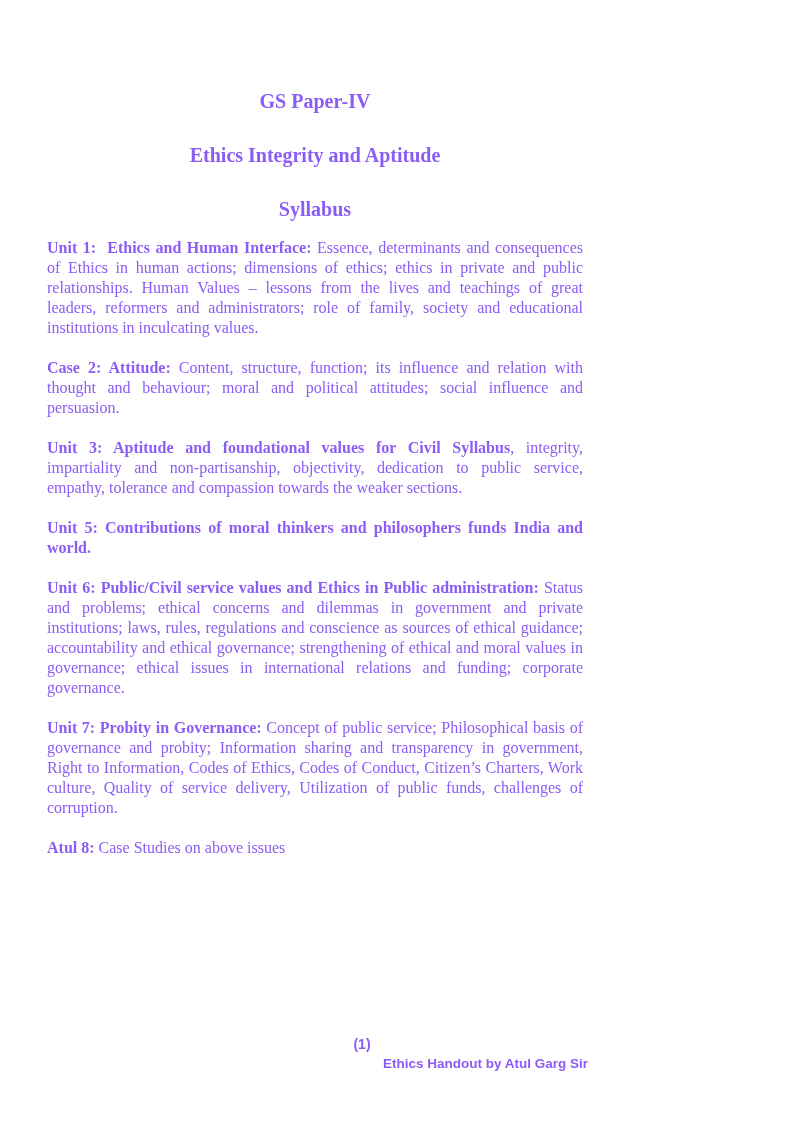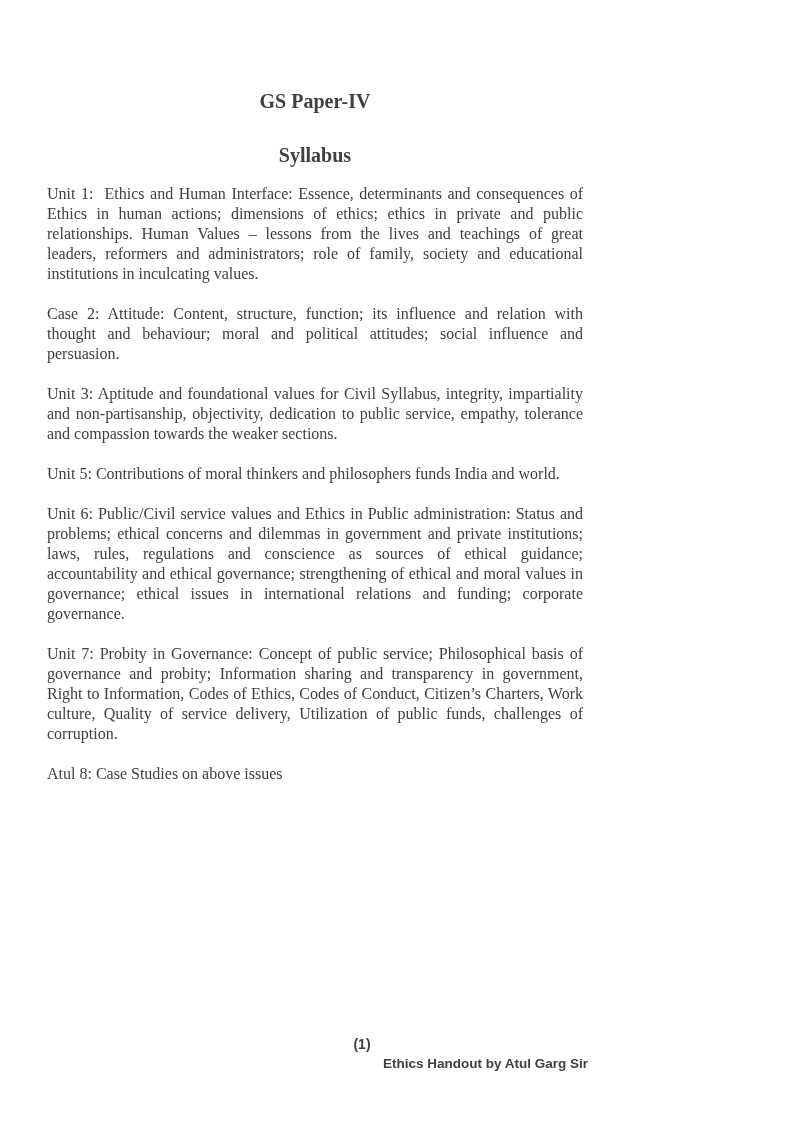--- a/index.html
+++ b/index.html
@@ -5,21 +5,21 @@
   html, body {
     margin: 0;
     padding: 0;
     background: #ffffff;
   }
   .page {
     position: relative;
     width: 630px;
     height: 1122px;
     background: #ffffff;
-    color: #404040;
+    color: #8b5cf6;
     font-family: "Liberation Serif", serif;
     overflow: hidden;
     box-sizing: border-box;
   }
   .content {
     padding: 88px 47px 0 47px;
   }
   .doc-title {
     font-family: "Liberation Serif", serif;
     font-size: 20px;
@@ -32,21 +32,21 @@
     margin-bottom: 16px;
     margin-top: 24px;
   }
   .unit {
     font-size: 16px;
     line-height: 20px;
     text-align: justify;
     margin: 0 0 20px 0;
   }
   .unit .unit-heading {
-    font-weight: normal;
+    font-weight: bold;
   }
   .footer-page-number {
     position: absolute;
     top: 1035px;
     left: 0;
     width: 724px;
     text-align: center;
     font-family: "Liberation Sans", sans-serif;
     font-weight: bold;
     font-size: 14px;
@@ -63,20 +63,21 @@
     padding-left: 32px;
   }
 </style>
 </head>
 <body>
 
 <div class="page">
   <div class="content">
 
     <div class="doc-title">GS Paper-IV</div>
+    <div class="doc-title">Ethics Integrity and Aptitude</div>
     <div class="doc-title section">Syllabus</div>
 
     <p class="unit"><span class="unit-heading">Unit 1:&nbsp; Ethics and Human Interface:</span><span class="unit-body"> Essence, determinants and consequences of Ethics in human actions; dimensions of ethics; ethics in private and public relationships. Human Values – lessons from the lives and teachings of great leaders, reformers and administrators; role of family, society and educational institutions in inculcating values.</span></p>
 
     <p class="unit"><span class="unit-heading">Case 2: Attitude:</span><span class="unit-body"> Content, structure, function; its influence and relation with thought and behaviour; moral and political attitudes; social influence and persuasion.</span></p>
 
     <p class="unit"><span class="unit-heading">Unit 3: Aptitude and foundational values for Civil Syllabus</span><span class="unit-body">, integrity, impartiality and non-partisanship, objectivity, dedication to public service, empathy, tolerance and compassion towards the weaker sections.</span></p>
 
 
     <p class="unit"><span class="unit-heading">Unit 5: Contributions of moral thinkers and philosophers funds India and world.</span><span class="unit-body"></span></p>

